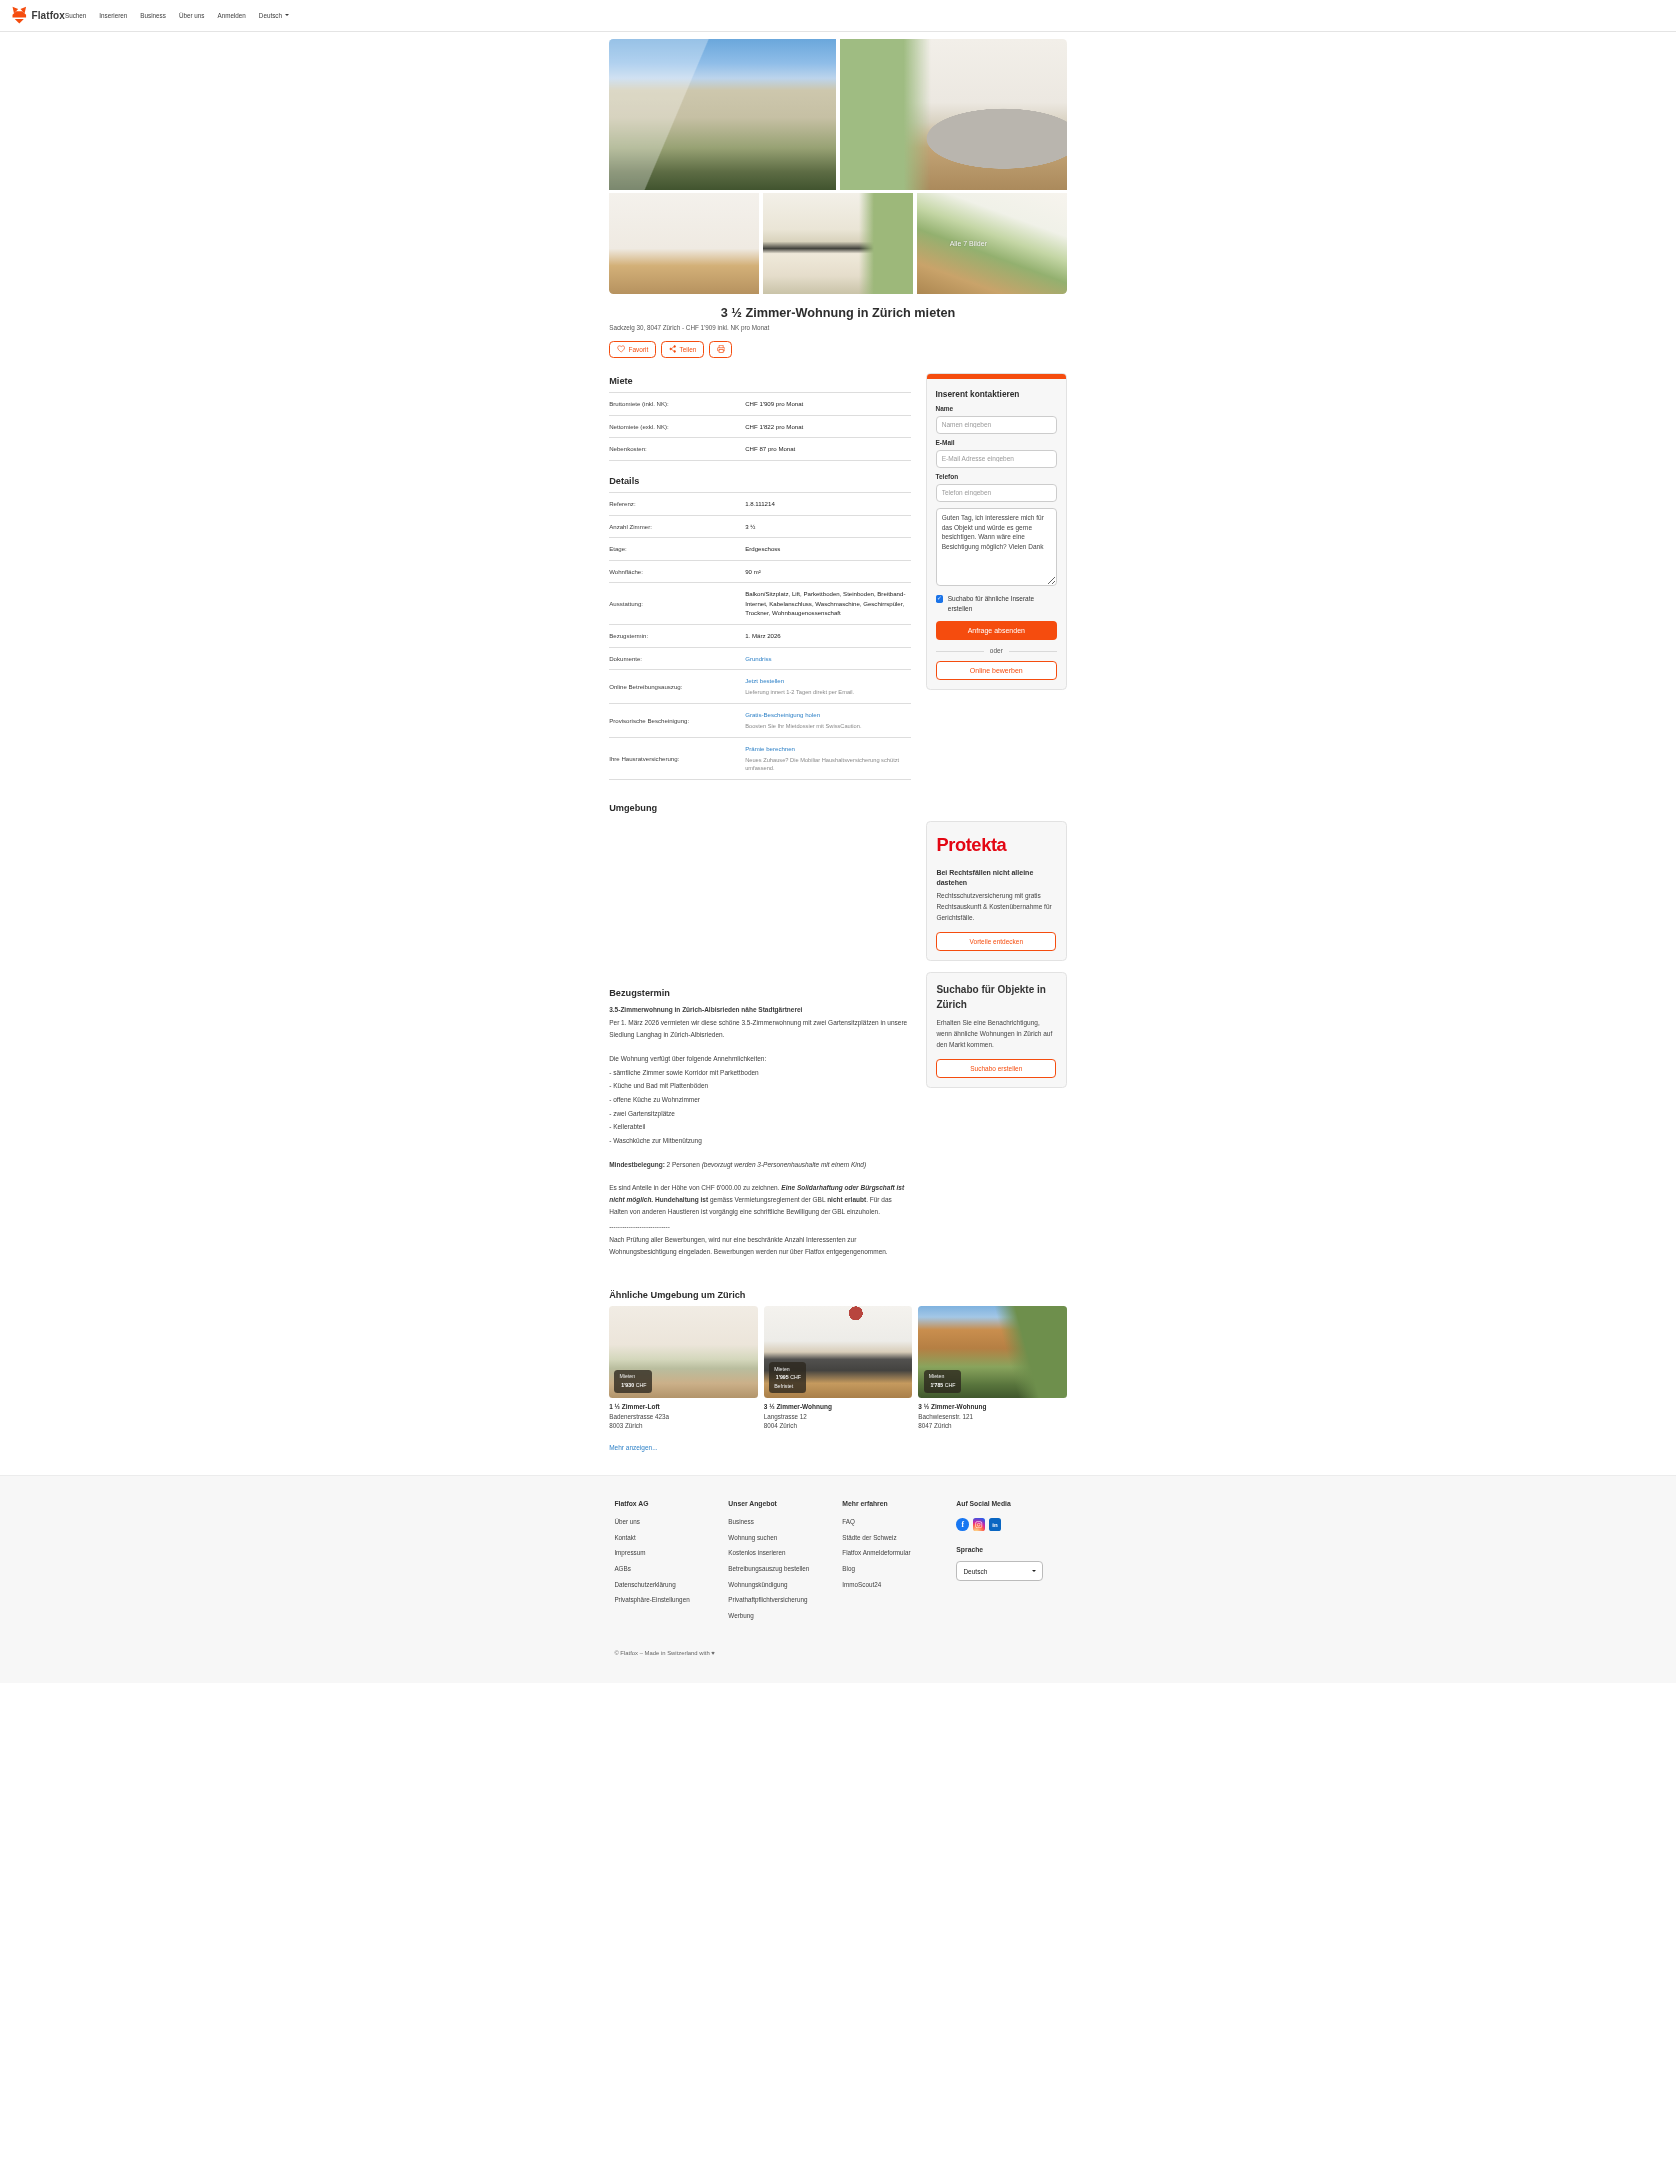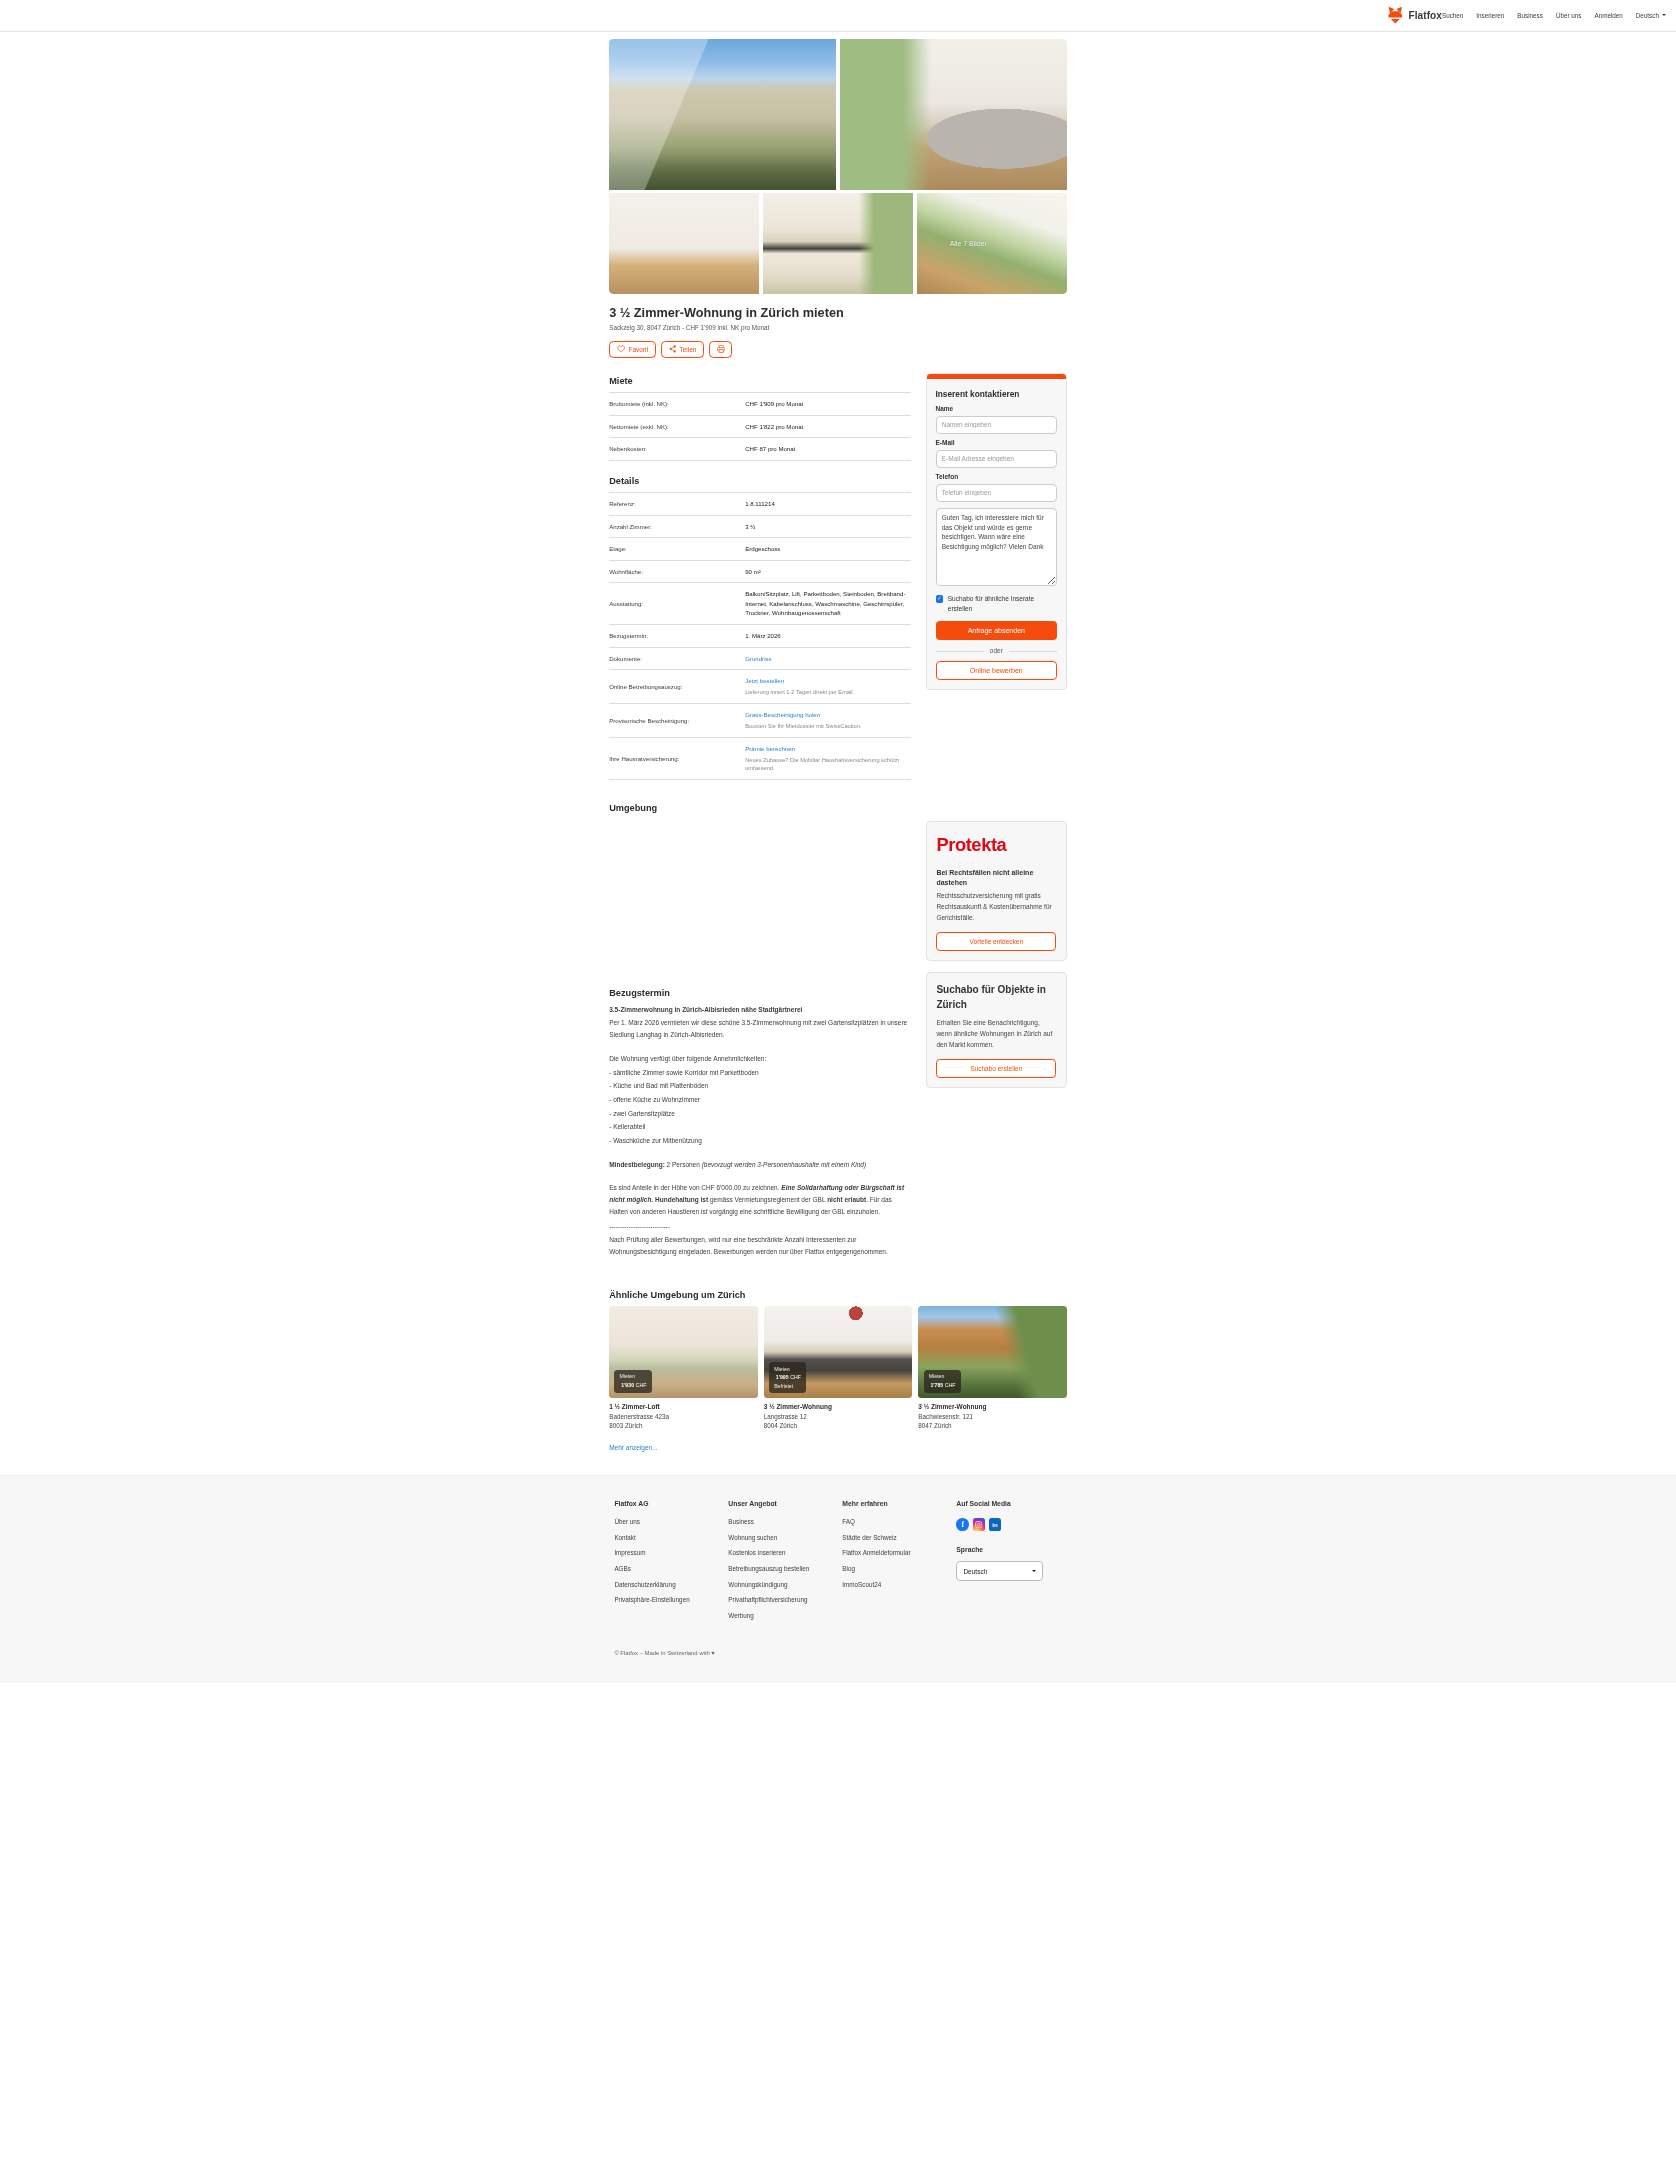--- a/index.html
+++ b/index.html
@@ -3,21 +3,21 @@
 <meta charset="utf-8">
 <title>Flatfox Listing</title>
 <style>
   * { box-sizing: border-box; }
   html,body { margin:0; padding:0; background:#fff; }
   body { font-family:"Liberation Sans", sans-serif; color:#333; font-size:6.5px; }
   a { text-decoration:none; }
 
   
   .site-header { background:#fff; border-bottom:0.4px solid #e4e4e4; }
-  .site-header .inner { display:flex; align-items:center; justify-content:flex-end; padding:6.1px 10.5px; }
+  .site-header .inner { display:flex; align-items:center; justify-content:flex-start; padding:6.1px 10.5px; }
   .brand { display:flex; align-items:center; gap:4.4px; cursor:pointer; }
   .brand-name { font-size:10px; font-weight:700; color:#3a3a3a; letter-spacing:0.1px; }
   .main-nav { display:flex; align-items:center; gap:13px; }
   .main-nav a, .lang-toggle { color:#3c3c3c; font-size:6.3px; cursor:pointer; }
   .lang-toggle { display:flex; align-items:center; gap:2.6px; }
   .chev { width:0; height:0; border-left:2px solid transparent; border-right:2px solid transparent; border-top:2.2px solid #3c3c3c; display:inline-block; }
 
   .container { max-width:468px; margin:0 auto; padding:0 5.2px; }
 
   
@@ -35,21 +35,21 @@
   .ph-bedroom { background:
       linear-gradient(180deg,#f4f1ec 0%,#efeae2 55%,#d3b078 72%,#b6925f 100%); }
   .ph-kitchen { background:
       linear-gradient(270deg,#9db87a 0 26%, transparent 36%),
       linear-gradient(180deg,#f3f0e8 0%,#eae5d6 36%,#d9d3bd 48%,#43433d 55%,#efe9da 60%,#e5ddcb 82%,#c9c3a8 100%); }
   .ph-dining { background:
       linear-gradient(200deg,#f7f4ee 0%,#f0f1e8 28%,#c4d6a5 44%,#93b06f 58%,#c9a36a 80%,#ac8751 100%); }
   .all-photos { position:absolute; left:22%; top:46%; color:#fff; font-size:7px; text-shadow:0 0.4px 1.3px rgba(0,0,0,.45); }
 
   
-  .page-title { font-size:12.7px; font-weight:700; color:#2d2d2d; margin:11.4px 0 4.4px; }
+  .page-title { font-size:12.7px; font-weight:700; color:#2d2d2d; margin:11.4px 0 4.4px;text-align:center; }
   .page-subtitle { font-size:6.3px; color:#555; margin:0 0 9.6px; }
   .action-row { display:flex; gap:5.2px; margin-bottom:15px; }
   .pill-btn { display:inline-flex; align-items:center; gap:3.5px; border:0.7px solid var(--accent); color:var(--accent);
       background:#fff; border-radius:4.4px; padding:3.9px 6.5px; font-size:6.5px; cursor:pointer; font-family:inherit; }
   .pill-btn svg { display:block; }
 
   
   .content-grid { display:grid; grid-template-columns:1fr 141px; gap:14.4px; align-items:start; }
 
   h2.sec { font-size:9.2px; font-weight:700; color:#2d2d2d; margin:15px 0 6.1px; }

